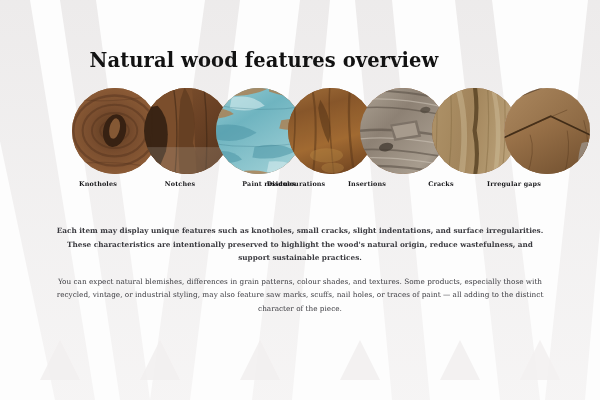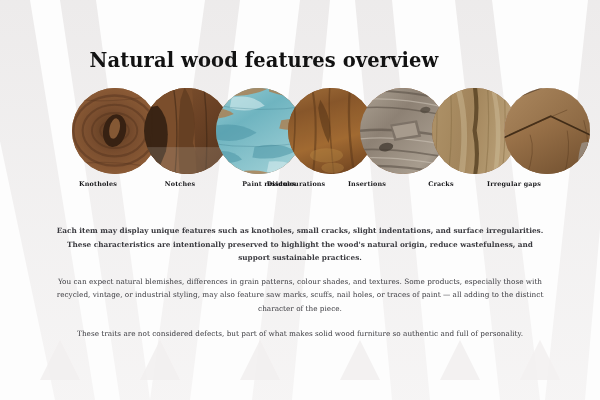--- a/index.html
+++ b/index.html
@@ -352,16 +352,15 @@
     <span class="feature-label" style="left:231px;margin-left:38px;">Paint residues</span>
     <span class="feature-label" style="left:296px;">Discolourations</span>
     <span class="feature-label" style="left:367px;">Insertions</span>
     <span class="feature-label" style="left:441px;">Cracks</span>
     <span class="feature-label" style="left:492px;padding-left:44px;">Irregular gaps</span>
   </div>
 
   <div id="body-copy">
     <p class="para p2">Each item may display unique features such as knotholes, small cracks, slight indentations, and surface irregularities. These characteristics are intentionally preserved to highlight the wood's natural origin, reduce wastefulness, and support sustainable practices.</p>
     <p class="para p3">You can expect natural blemishes, differences in grain patterns, colour shades, and textures. Some products, especially those with recycled, vintage, or industrial styling, may also feature saw marks, scuffs, nail holes, or traces of paint — all adding to the distinct character of the piece.</p>
-    <p class="para p4">These traits are not considered defects, but part of what makes solid wood furniture so authentic and full of personality.</p>
   </div>
 
 </div>
 
 </body></html>

